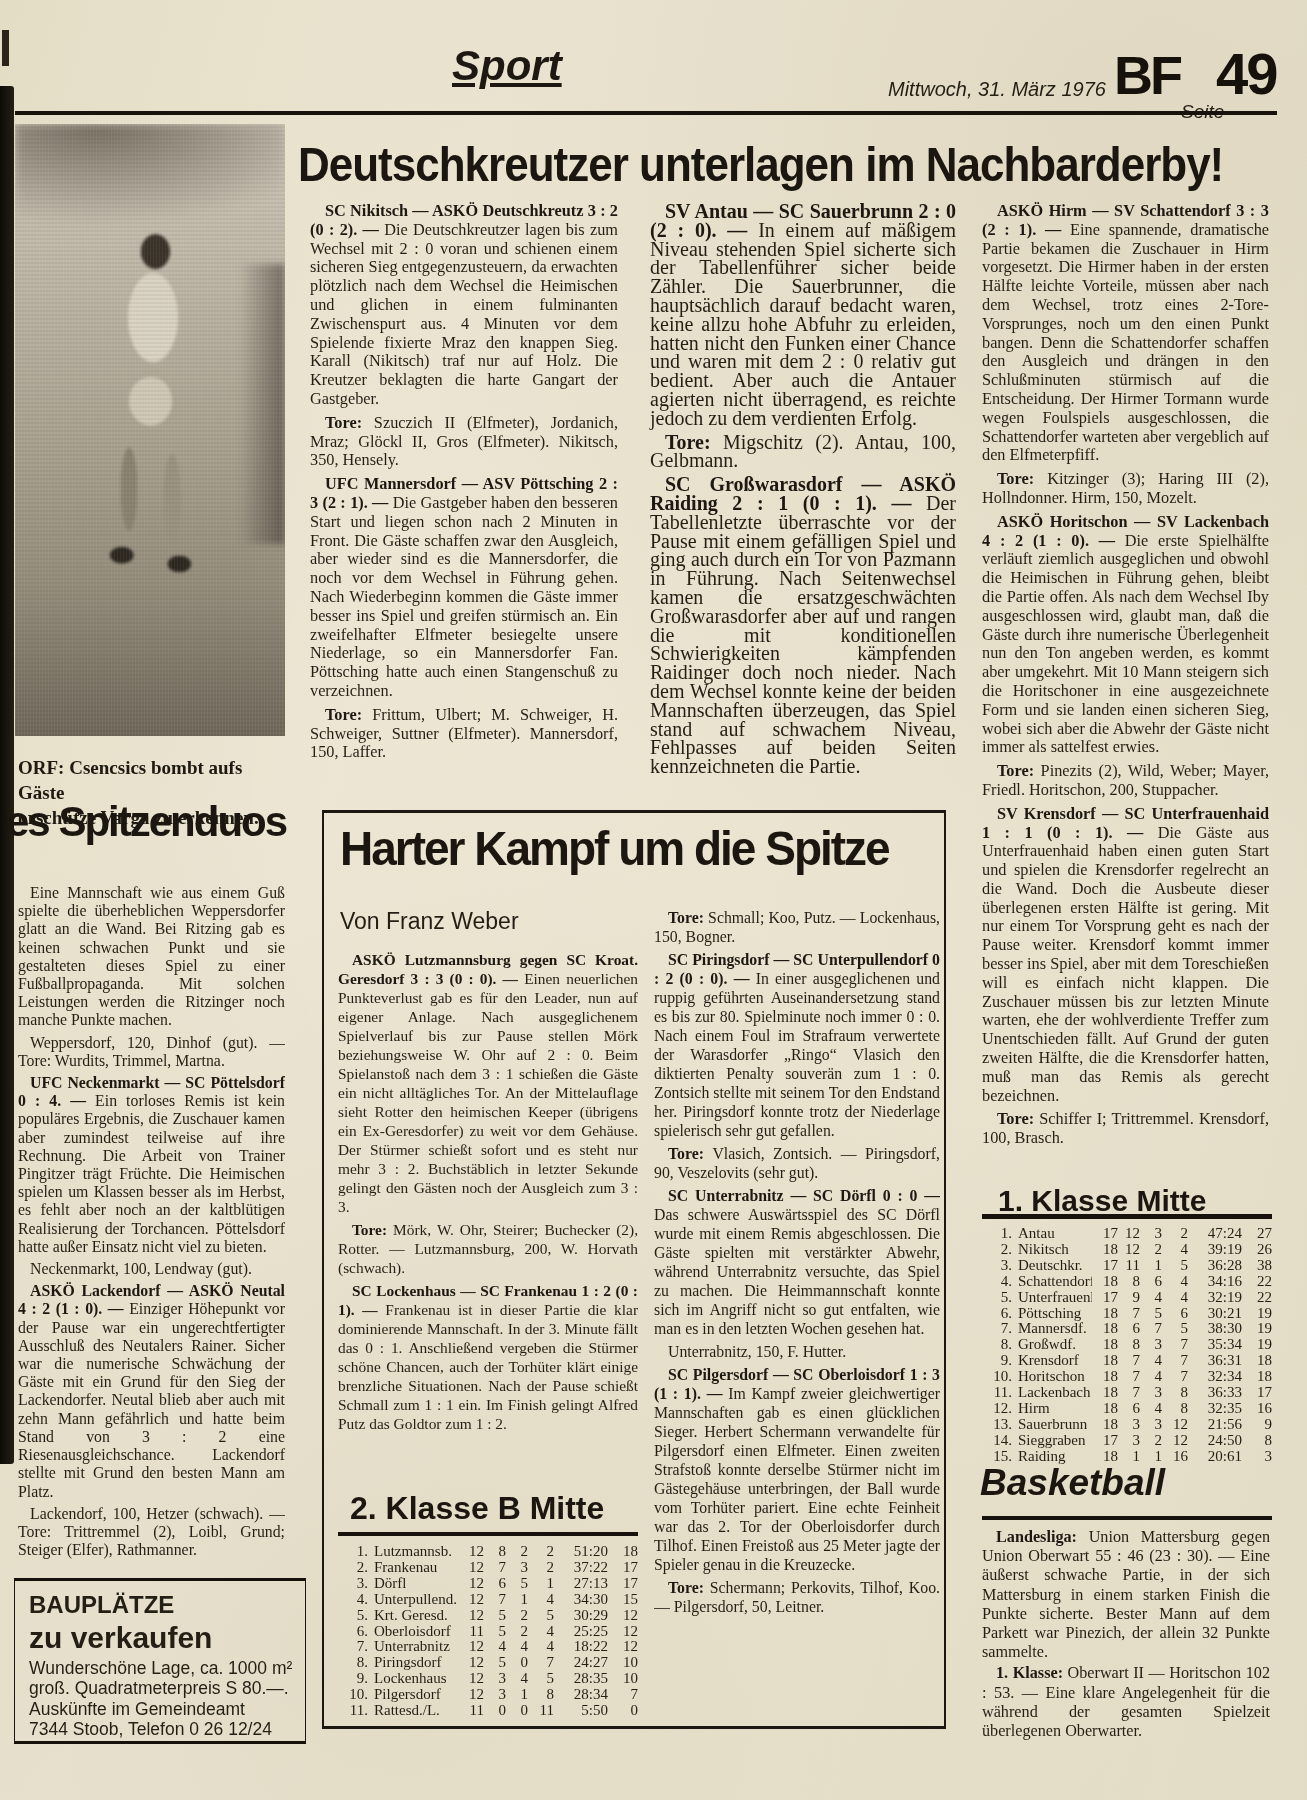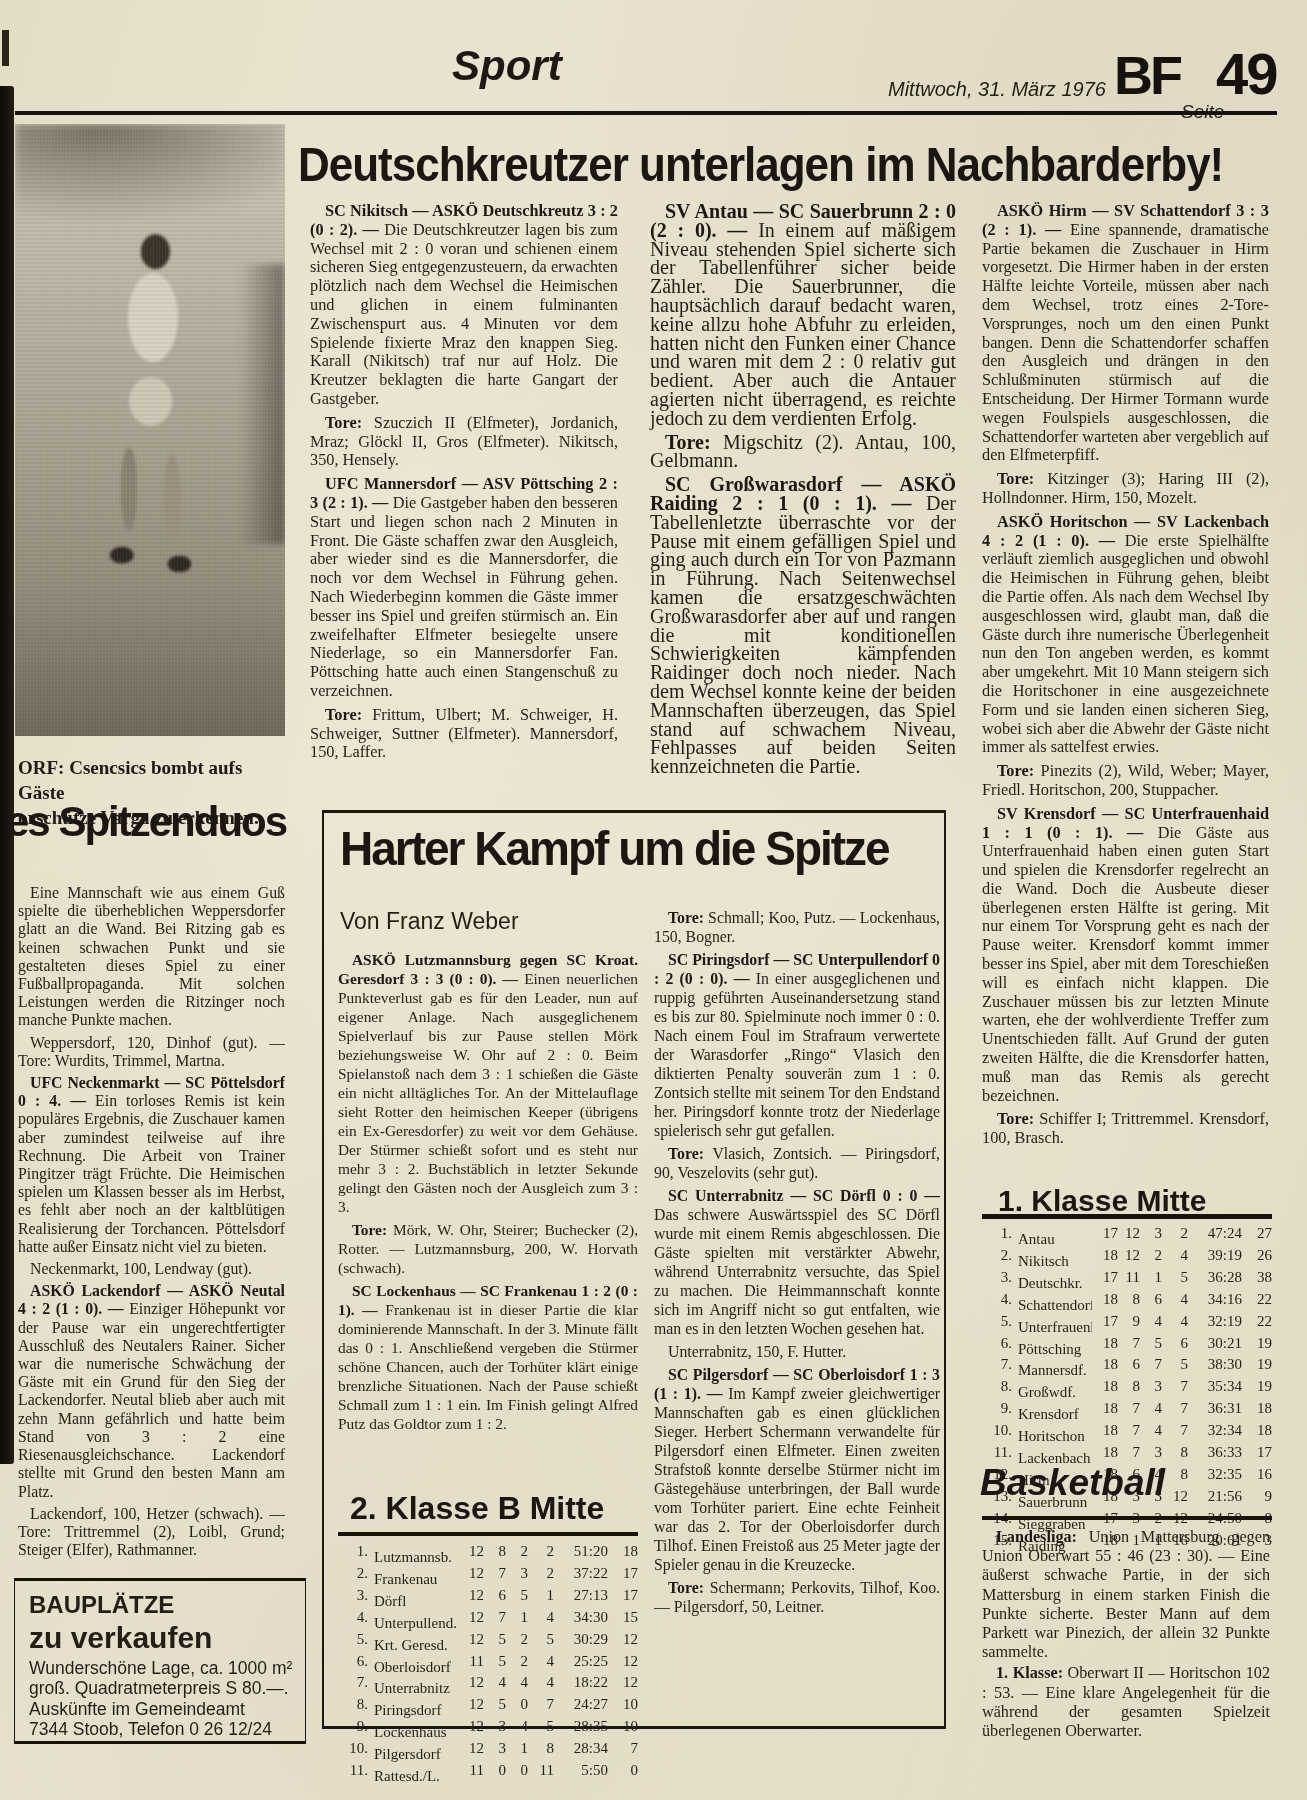--- a/index.html
+++ b/index.html
@@ -8,21 +8,21 @@
     font-family:"Liberation Serif",serif;color:#241f15;}
   .page::before{content:"";position:absolute;inset:0;pointer-events:none;
     background:radial-gradient(circle at 85% 6%,rgba(120,100,60,.07),transparent 40%),
                radial-gradient(circle at 25% 92%,rgba(110,95,55,.06),transparent 45%),
                radial-gradient(circle at 55% 45%,rgba(255,255,255,.05),transparent 60%);}
   .abs{position:absolute;}
   .sans{font-family:"Liberation Sans",sans-serif;}
   .cond{font-family:"Liberation Sans",sans-serif;font-weight:900;letter-spacing:-1px;color:#1b1710;}
 
   
-  .m-sport{left:452px;top:42px;font-size:42px;font-style:italic;font-weight:bold;color:#1d1912;}
+  .m-sport{left:452px;top:42px;font-size:42px;font-style:italic;font-weight:bold;color:#1d1912;text-decoration:underline;}
   .m-date{left:888px;top:78px;font-size:20px;font-style:italic;color:#241f15;}
   .m-bf{left:1114px;top:44px;font-size:54px;font-weight:900;letter-spacing:-3px;color:#16120b;}
   .m-seite{left:1181px;top:86px;font-size:19px;font-style:italic;margin-top:15px;}
   .m-num{left:1216px;top:40px;font-size:58px;font-weight:900;letter-spacing:-2px;color:#16120b;}
   .h-rule{left:15px;top:111px;width:1262px;height:4px;background:#17130c;}
 
   .edge{left:0;top:86px;width:14px;height:1378px;background:linear-gradient(90deg,#0e0b07,#241e14);border-radius:0 3px 3px 0;}
   .edge2{left:2px;top:30px;width:7px;height:36px;background:#2b2519;}
 
   
@@ -77,21 +77,21 @@
 
   .t2-title{left:350px;top:1490px;font-size:32px;margin:0;letter-spacing:0;}
   .t2-rule{left:338px;top:1532px;width:300px;height:4px;background:#17130c;}
   .t2{left:338px;top:1544px;width:300px;}
   .t1-title{left:982px;top:1168px;font-size:30px;margin:16px;letter-spacing:0;}
   .t1-rule{left:982px;top:1214px;width:290px;height:5px;background:#17130c;}
   .t1{left:982px;top:1226px;width:290px;}
 
   .trow{display:flex;font-size:15px;line-height:15.9px;white-space:pre;}
   .tc-pos{width:30px;text-align:right;}
-  .tc-name{flex:1;padding-left:6px;text-align:left;overflow:hidden;margin-top:6px;}
+  .tc-name{flex:1;padding-left:6px;text-align:left;overflow:hidden;}
   .tc-g{width:26px;text-align:right;}
   .tc-w{width:22px;text-align:right;}
   .tc-d{width:22px;text-align:right;}
   .tc-l{width:26px;text-align:right;}
   .tc-goals{width:54px;text-align:right;}
   .tc-pts{width:30px;text-align:right;}
 
   .bb-headline{left:980px;top:1462px;font-size:37px;font-style:italic;margin:0;letter-spacing:0;}
   .bb-rule{left:982px;top:1516px;width:290px;height:4px;background:#17130c;}
   .bbcol{left:982px;top:1528px;width:288px;font-size:16.2px;line-height:19.2px;}

